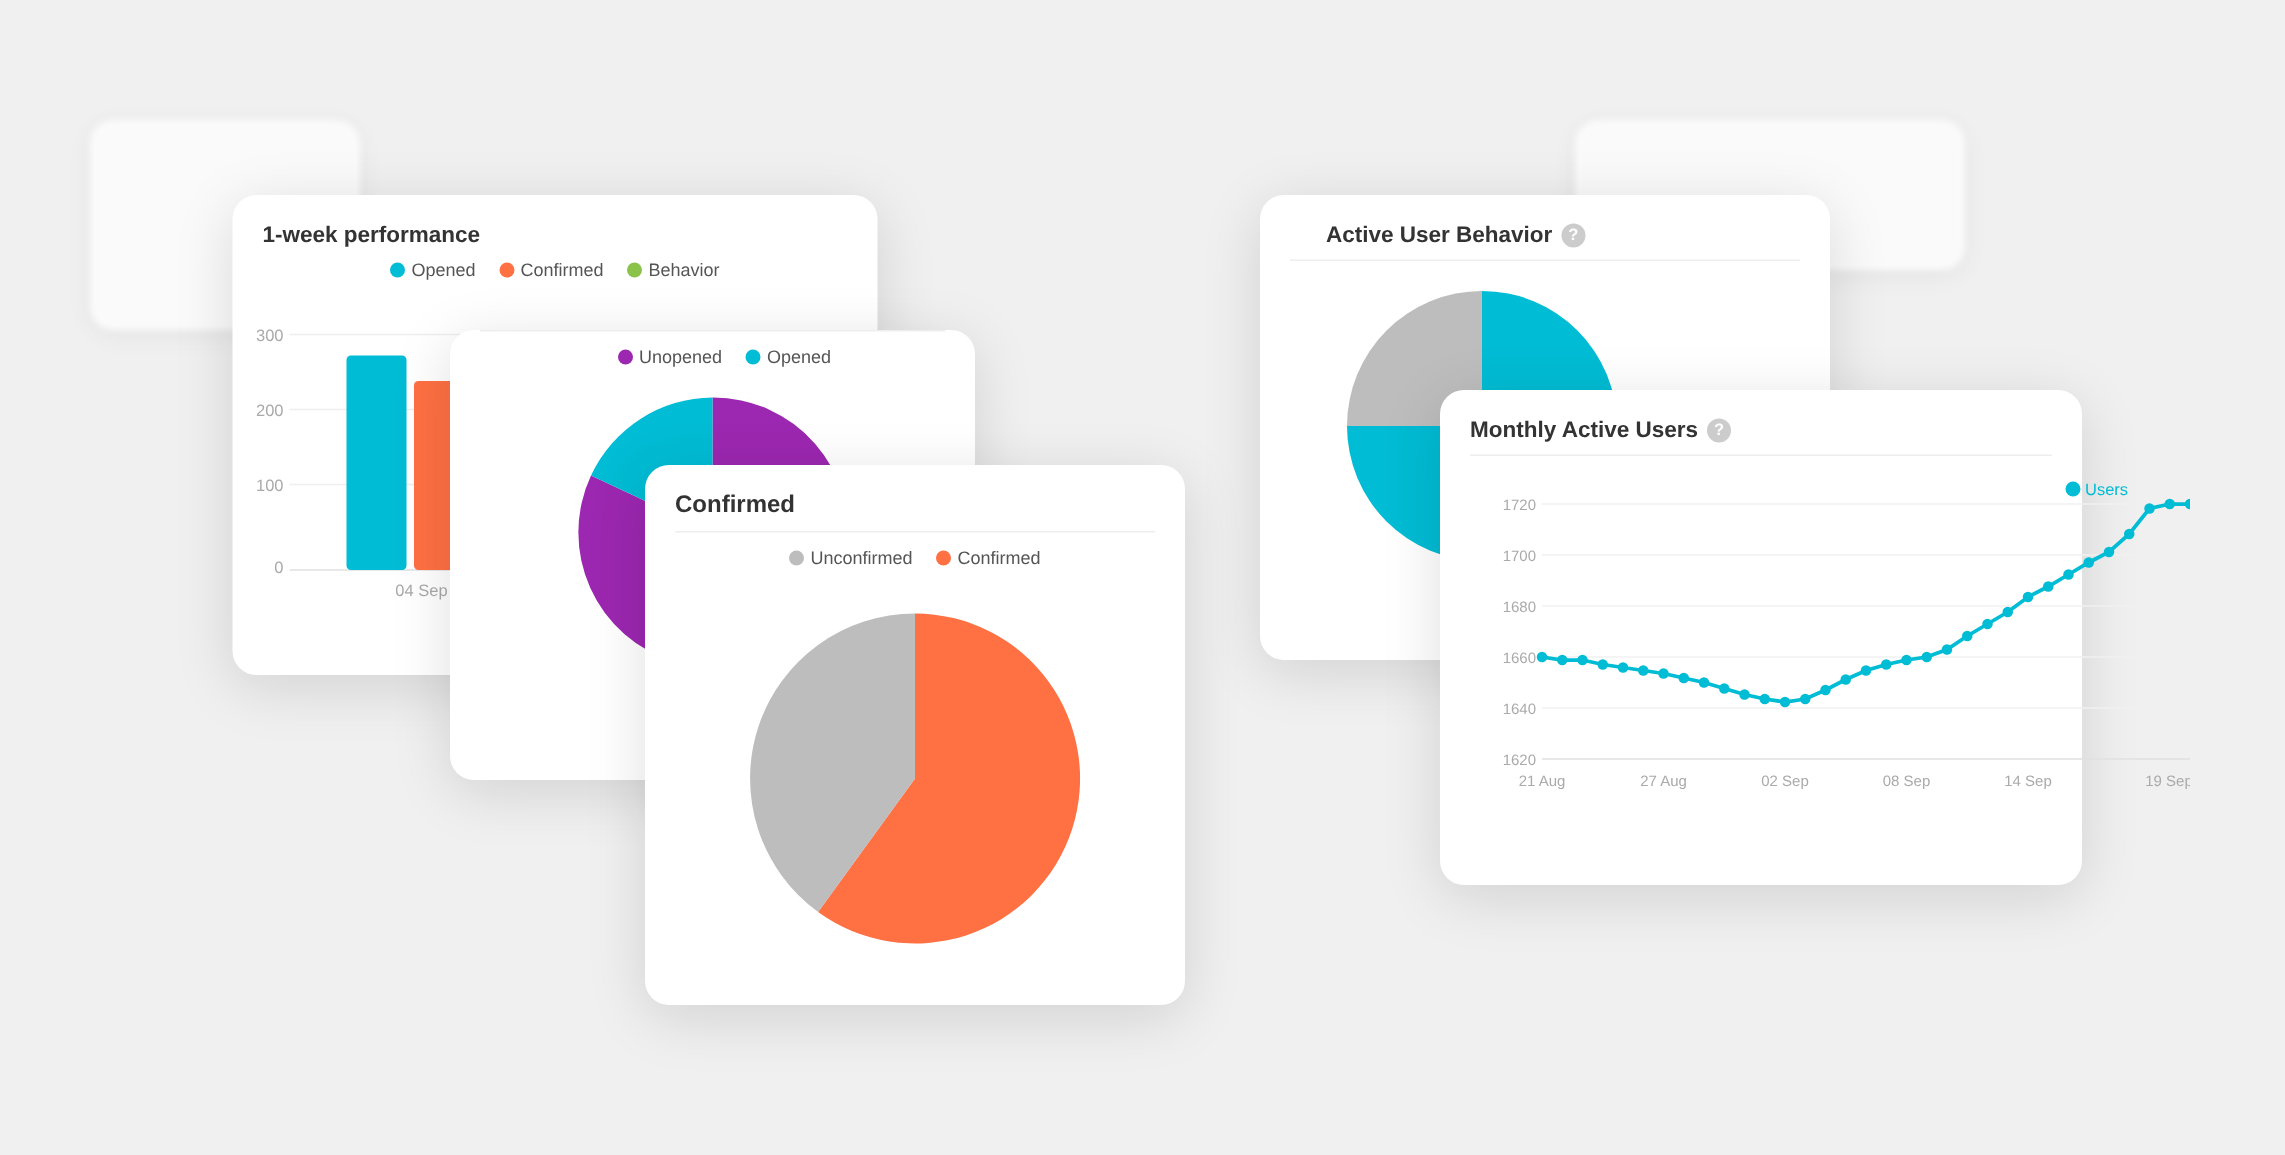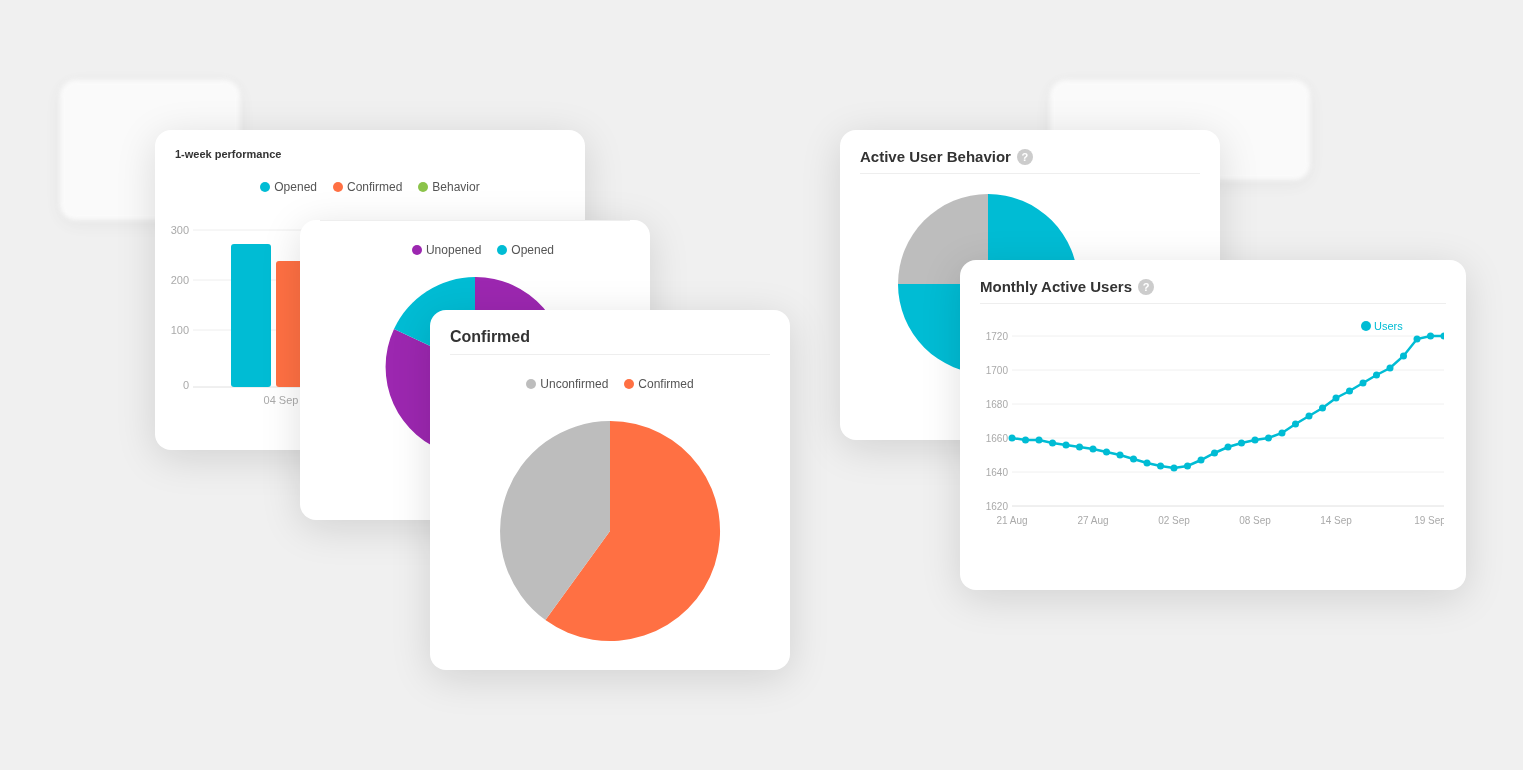--- a/index.html
+++ b/index.html
@@ -21,21 +21,21 @@
 
     
     .card-performance {
       width: 430px;
       height: 320px;
       left: 155px;
       top: 130px;
       z-index: 2;
     }
     .card-performance .card-title {
-      font-size: 11px;
+      font-size: 15px;
       font-weight: 600;
       color: #333;
       padding: 18px 4px 8px 20px;
     }
     .card-legend {
       display: flex;
       gap: 16px;
       padding: 0 20px 10px 20px;
       font-size: 12px;
       color: #555;
@@ -44,21 +44,20 @@
     .legend-dot {
       width: 10px;
       height: 10px;
       border-radius: 50%;
       display: inline-block;
       margin-right: 4px;
     }
     .legend-item {
       display: flex;
       align-items: center;
-      margin-top: 12px;
     }
 
     
     .card-open-rate {
       width: 350px;
       height: 300px;
       left: 300px;
       top: 220px;
       z-index: 3;
     }
@@ -98,37 +97,38 @@
       z-index: 2;
     }
     .card-active-user .card-title {
       font-size: 15px;
       font-weight: 600;
       color: #333;
       padding: 18px 20px 8px 20px;
       display: flex;
       align-items: center;
       gap: 6px;
+      margin-left: 24px;
     }
     .question-mark {
       width: 16px;
       height: 16px;
       border-radius: 50%;
       background: #ccc;
       color: white;
       font-size: 11px;
       display: inline-flex;
       align-items: center;
       justify-content: center;
       font-weight: bold;
     }
 
     
     .card-monthly {
-      width: 506px;
+      width: 428px;
       height: 330px;
       left: 960px;
       top: 260px;
       z-index: 3;
     }
     .card-monthly .card-title {
       font-size: 15px;
       font-weight: 600;
       color: #333;
       padding: 18px 20px 8px 20px;
@@ -275,21 +275,21 @@
     </div>
   </div>
 </div>
 
 <div class="card card-monthly">
   <div class="card-title">
     <span>Monthly Active Users</span>
     <span class="question-mark">?</span>
   </div>
   <div class="divider"></div>
-  <div style="padding:8px 16px 8px 16px;">
+  <div style="padding:8px 16px 8px 32px;">
     <svg width="468" height="255">
 
       <circle cx="390" cy="14" r="5" fill="#00BCD4"></circle>
       <text x="398" y="18" font-size="11" fill="#00BCD4">Users</text>
 
       <text x="32" y="28" font-size="10" fill="#aaa" text-anchor="end">1720</text>
       <text x="32" y="62" font-size="10" fill="#aaa" text-anchor="end">1700</text>
       <text x="32" y="96" font-size="10" fill="#aaa" text-anchor="end">1680</text>
       <text x="32" y="130" font-size="10" fill="#aaa" text-anchor="end">1660</text>
       <text x="32" y="164" font-size="10" fill="#aaa" text-anchor="end">1640</text>

